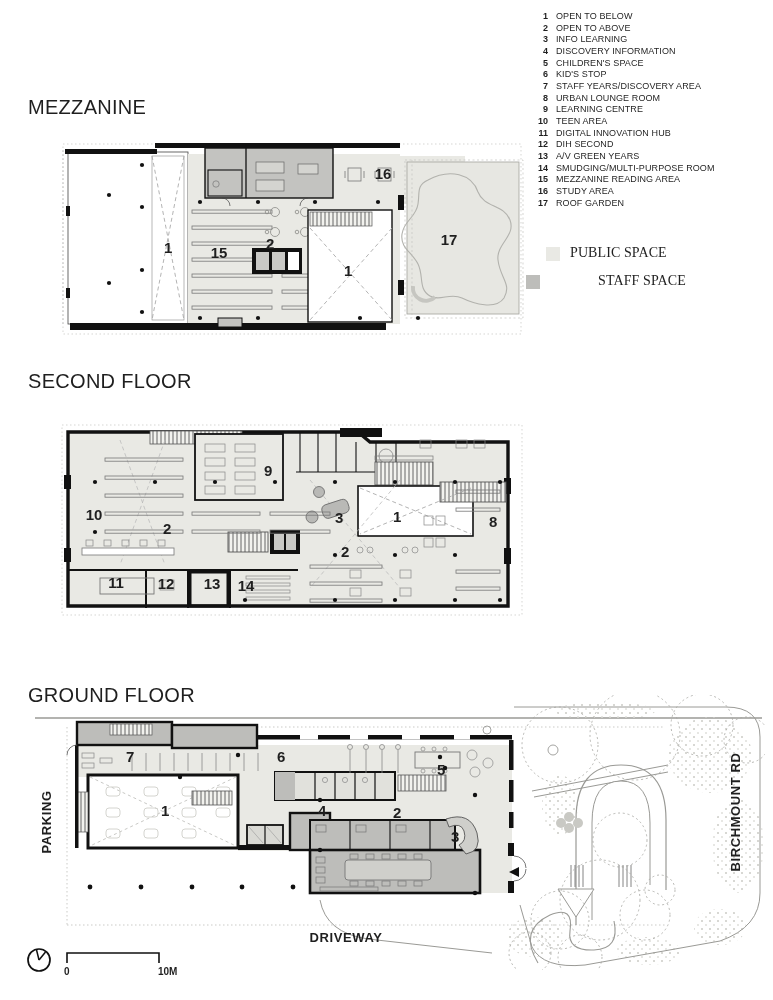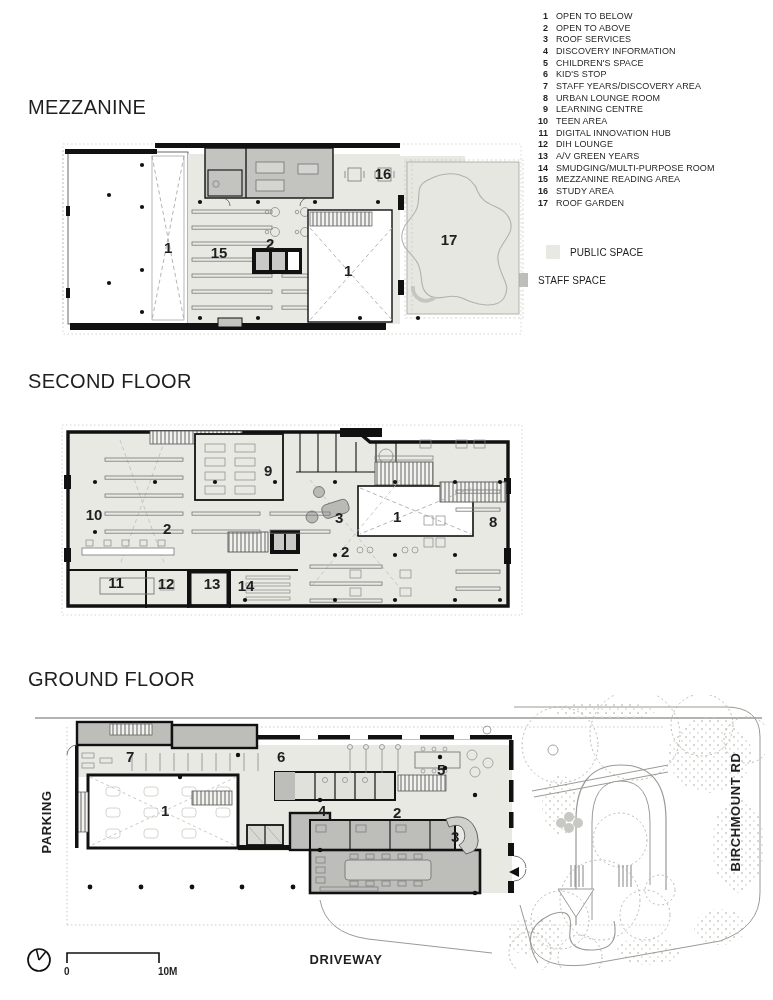--- a/index.html
+++ b/index.html
@@ -7,21 +7,21 @@
         font-family:"Liberation Sans",sans-serif;color:#1f1f1f;}
   .floor-title{position:absolute;font-weight:normal;font-size:20px;letter-spacing:.3px;white-space:nowrap;}
   .plan{position:absolute;}
   .plan svg{display:block;}
   .room-label{position:absolute;font-weight:bold;font-size:15px;transform:translate(-50%,-50%);
               letter-spacing:-.2px;white-space:nowrap;}
   .legend{position:absolute;left:534px;top:11px;width:238px;}
   .legend-row{display:flex;font-size:9px;line-height:11.65px;}
   .legend-num{width:14px;text-align:right;font-weight:bold;margin-right:8px;flex:none;}
   .legend-lbl{letter-spacing:.1px;}
-  .swatch-row{position:absolute;display:flex;align-items:center;font-size:10px;letter-spacing:.1px;}
+  .swatch-row{position:absolute;display:flex;align-items:flex-end;font-size:14px;letter-spacing:.1px;font-family:Liberation Serif, serif;}
   .swatch{width:14px;height:14px;margin-right:10px;flex:none;}
   .swatch-public{background:#e9e9e4;}
   .swatch-staff{background:#bdbdba;}
   .vlabel{position:absolute;font-weight:bold;font-size:13px;letter-spacing:.6px;white-space:nowrap;
           transform:translate(-50%,-50%) rotate(-90deg);}
   .hlabel{position:absolute;font-weight:bold;font-size:13px;letter-spacing:.6px;white-space:nowrap;
           transform:translate(-50%,-50%);}
   .scale-label{position:absolute;font-weight:bold;font-size:10px;}
 </style>
 </head>
@@ -46,21 +46,21 @@
     <div class="legend-row">
         <span class="legend-num">1</span>
         <span class="legend-lbl">OPEN TO BELOW</span>
       </div>
     <div class="legend-row">
         <span class="legend-num">2</span>
         <span class="legend-lbl">OPEN TO ABOVE</span>
       </div>
     <div class="legend-row">
         <span class="legend-num">3</span>
-        <span class="legend-lbl">ROOF SERVICES</span>
+        <span class="legend-lbl">INFO LEARNING</span>
       </div>
     <div class="legend-row">
         <span class="legend-num">4</span>
         <span class="legend-lbl">DISCOVERY INFORMATION</span>
       </div>
     <div class="legend-row">
         <span class="legend-num">5</span>
         <span class="legend-lbl">CHILDREN'S SPACE</span>
       </div>
     <div class="legend-row">
@@ -82,21 +82,21 @@
     <div class="legend-row">
         <span class="legend-num">10</span>
         <span class="legend-lbl">TEEN AREA</span>
       </div>
     <div class="legend-row">
         <span class="legend-num">11</span>
         <span class="legend-lbl">DIGITAL INNOVATION HUB</span>
       </div>
     <div class="legend-row">
         <span class="legend-num">12</span>
-        <span class="legend-lbl">DIH LOUNGE</span>
+        <span class="legend-lbl">DIH SECOND</span>
       </div>
     <div class="legend-row">
         <span class="legend-num">13</span>
         <span class="legend-lbl">A/V GREEN YEARS</span>
       </div>
     <div class="legend-row">
         <span class="legend-num">14</span>
         <span class="legend-lbl">SMUDGING/MULTI-PURPOSE ROOM</span>
       </div>
     <div class="legend-row">
@@ -110,28 +110,28 @@
     <div class="legend-row">
         <span class="legend-num">17</span>
         <span class="legend-lbl">ROOF GARDEN</span>
       </div>
   </div>
 
   <div class="swatch-row" style="left:546px;top:245px;">
     <span class="swatch swatch-public"></span>
     <span>PUBLIC SPACE</span>
   </div>
-  <div class="swatch-row" style="left:514px;top:273px;">
+  <div class="swatch-row" style="left:526px;top:273px;gap:48px;">
     <span class="swatch swatch-staff"></span>
     <span>STAFF SPACE</span>
   </div>
 
   <div class="floor-title" style="left:28px;top:96px;">MEZZANINE</div>
   <div class="floor-title" style="left:28px;top:370px;">SECOND FLOOR</div>
-  <div class="floor-title" style="left:28px;top:668px;">GROUND FLOOR</div>
+  <div class="floor-title" style="left:28px;top:684px;">GROUND FLOOR</div>
 
   <div class="plan" style="left:60px;top:140px;width:465px;height:200px;">
     <svg width="465" height="200" viewBox="0 0 465 200">
 
       <rect x="3" y="4" width="458" height="190" fill="none" stroke="#c4c4c0" stroke-width="0.7" stroke-dasharray="1.5,2.5"></rect>
 
       <rect x="8" y="12" width="120" height="172" fill="#ffffff" stroke="#444" stroke-width="0.8"></rect>
       <rect x="128" y="14" width="212" height="170" fill="#e9e9e4"></rect>
       <rect x="270" y="16" width="135" height="48" fill="#e9e9e4"></rect>
       <rect x="347" y="22" width="112" height="152" fill="#e7e7e2" stroke="#aaaaa5" stroke-width="0.9"></rect>
@@ -623,21 +623,21 @@
   <span class="room-label" style="left:130px;top:756px;">7</span>
   <span class="room-label" style="left:281px;top:756px;">6</span>
   <span class="room-label" style="left:441px;top:769px;">5</span>
   <span class="room-label" style="left:165px;top:810px;">1</span>
   <span class="room-label" style="left:322px;top:810px;">4</span>
   <span class="room-label" style="left:397px;top:812px;">2</span>
   <span class="room-label" style="left:455px;top:836px;">3</span>
 
   <span class="vlabel" style="left:46px;top:822px;">PARKING</span>
   <span class="vlabel" style="left:735px;top:812px;">BIRCHMOUNT RD</span>
-  <span class="hlabel" style="left:346px;top:937px;margin-top:22px;">DRIVEWAY</span>
+  <span class="hlabel" style="left:346px;top:937px;">DRIVEWAY</span>
 
   <svg style="position:absolute;left:24px;top:944px;" width="32" height="32" viewBox="0 0 32 32">
     <circle cx="15" cy="16" r="11" fill="none" stroke="#111" stroke-width="1.7"></circle>
     <line x1="15" y1="16" x2="12.5" y2="5.8" stroke="#111" stroke-width="1.5"></line>
     <line x1="15" y1="16" x2="21.5" y2="8" stroke="#111" stroke-width="1.5"></line>
   </svg>
   <svg style="position:absolute;left:64px;top:948px;" width="104" height="18" viewBox="0 0 104 18">
     <path d="M 3,15 V 5 H 95 V 15" fill="none" stroke="#111" stroke-width="1.6"></path>
   </svg>
   <span class="scale-label" style="left:64px;top:966px;">0</span>

